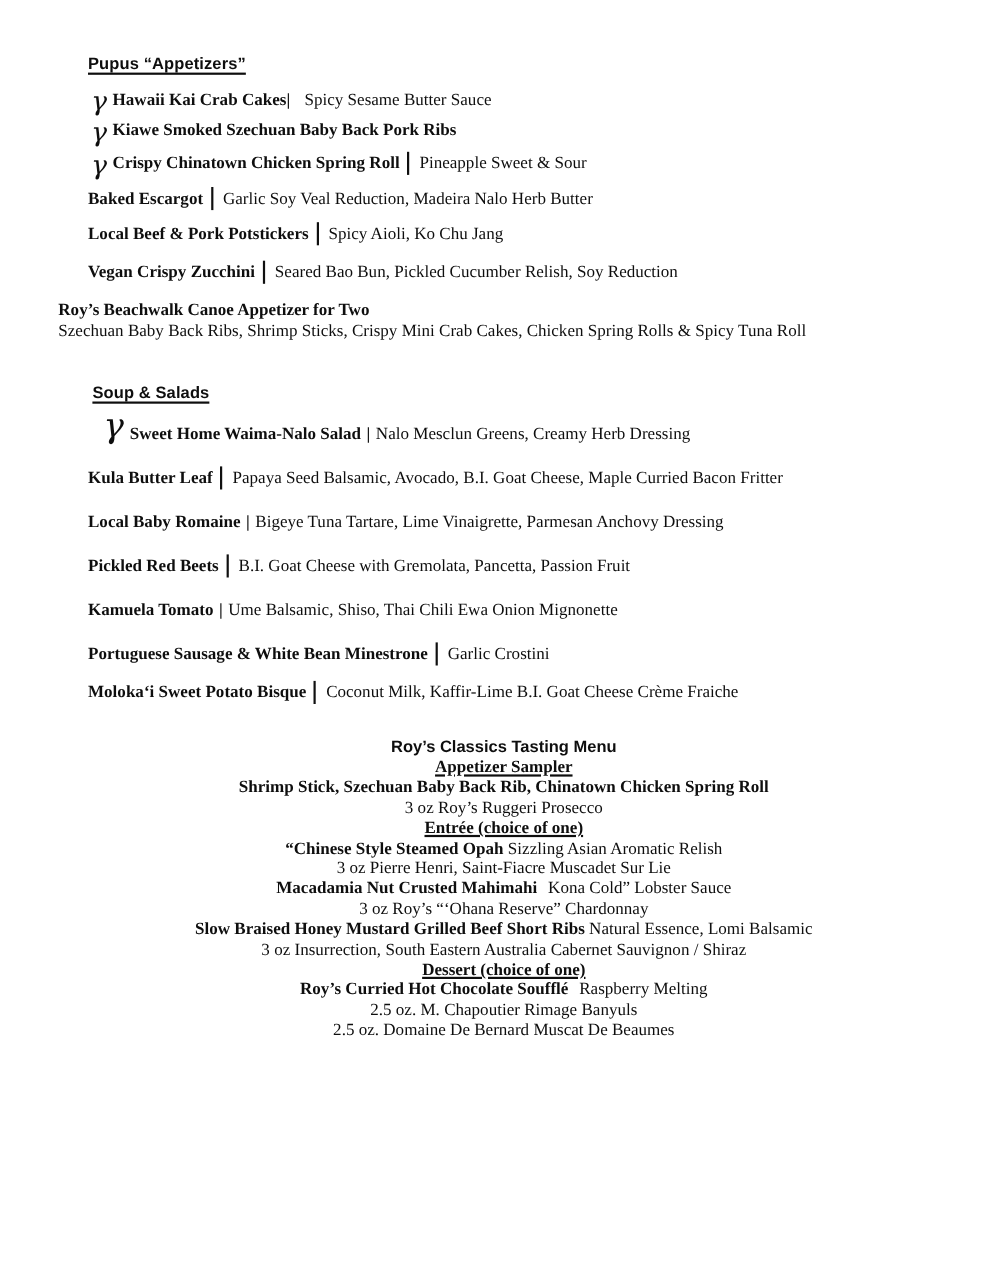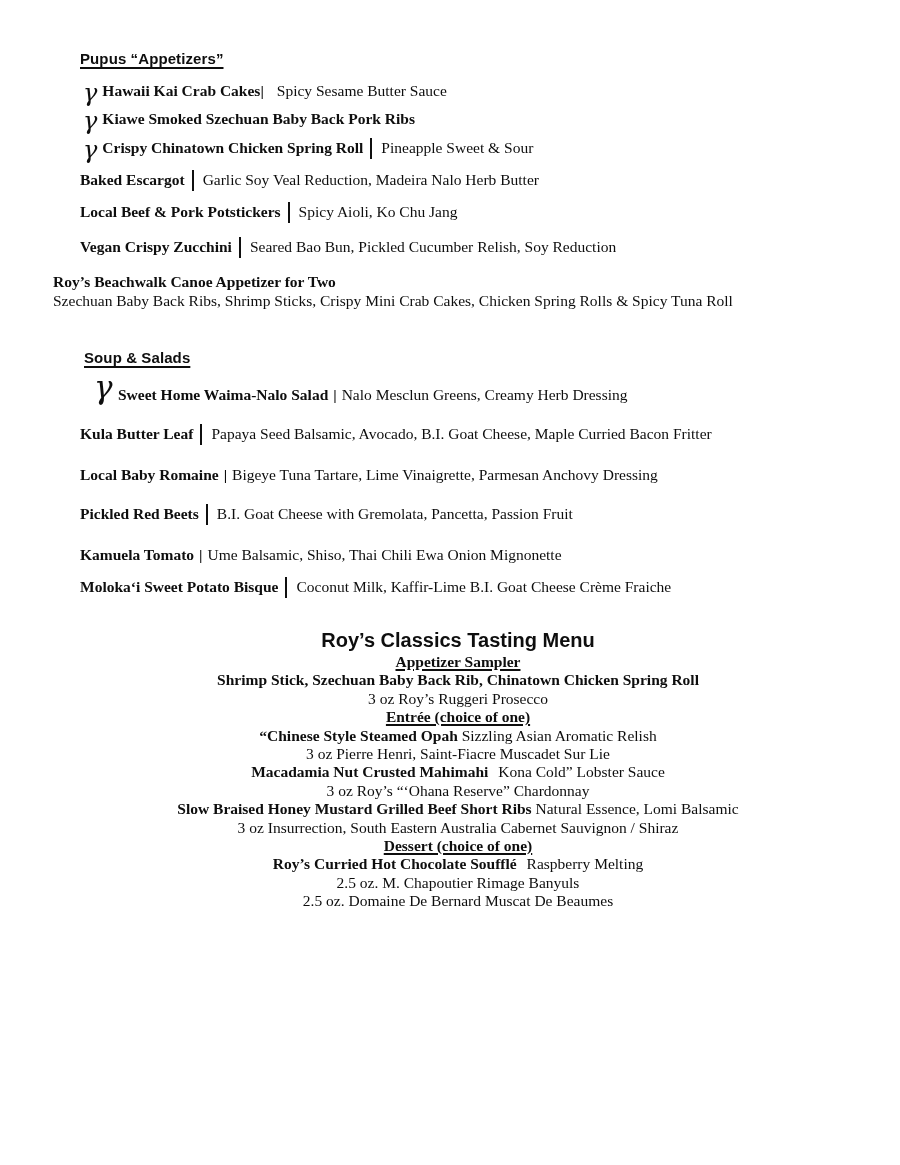--- a/index.html
+++ b/index.html
@@ -37,21 +37,21 @@
   .glyph-big{font-family:"DejaVu Serif",serif;font-style:italic;font-size:31px;line-height:26px;}
   .item.indent{padding-left:38px;}
 
   
   .feature{margin:15px 0 0 53px;font-size:15.5px;line-height:18.5px;}
   .feature .f-name{font-weight:700;}
 
   
   .tasting{margin-top:31px;text-align:center;padding-left:16px;}
   .tasting-title{
-    font-family:"Liberation Sans",sans-serif;font-weight:700;font-size:20px;
+    font-family:"Liberation Sans",sans-serif;font-weight:700;font-size:15px;
     margin:0 0 1px 0;
   }
   .tline{font-size:15.5px;line-height:18.4px;}
   .tline.underline{font-weight:700;text-decoration:underline;text-decoration-thickness:1.5px;text-underline-offset:2px;}
   .tline.bold{font-weight:700;}
   .tline .bpart{font-weight:700;}
   .tline .rpart{font-weight:400;}
   .tline .rpart.wide{margin-left:6px;text-align:right;}
 </style>
 </head>
@@ -77,20 +77,21 @@
 
   <h2 class="sec-title" id="soups-title">Soup &amp; Salads</h2>
 
   <div class="items" id="soups-items">
       <div class="glyph-line"><span class="glyph-big">γ</span></div>
       <div class="item indent"><span class="name">Sweet Home Waima-Nalo Salad</span><span class="pipe">|</span><span class="desc">Nalo Mesclun Greens, Creamy Herb Dressing</span></div>
       <div class="item"><span class="name">Kula Butter Leaf</span><span class="bar"></span><span class="desc">Papaya Seed Balsamic, Avocado, B.I. Goat Cheese, Maple Curried Bacon Fritter</span></div>
       <div class="item"><span class="name">Local Baby Romaine</span><span class="pipe">|</span><span class="desc">Bigeye Tuna Tartare, Lime Vinaigrette, Parmesan Anchovy Dressing</span></div>
       <div class="item"><span class="name">Pickled Red Beets</span><span class="bar"></span><span class="desc">B.I. Goat Cheese with Gremolata, Pancetta, Passion Fruit</span></div>
       <div class="item"><span class="name">Kamuela Tomato</span><span class="pipe">|</span><span class="desc">Ume Balsamic, Shiso, Thai Chili Ewa Onion Mignonette</span></div>
+      <div class="item"><span class="name">Portuguese Sausage &amp; White Bean Minestrone</span><span class="bar"></span><span class="desc">Garlic Crostini</span></div>
       <div class="item"><span class="name">Molokaʻi Sweet Potato Bisque</span><span class="bar"></span><span class="desc">Coconut Milk, Kaffir-Lime B.I. Goat Cheese Crème Fraiche</span></div>
     </div>
 
   <div class="tasting">
     <h3 class="tasting-title">Roy’s Classics Tasting Menu</h3>
     <div id="tasting-lines">
         <div class="tline underline">Appetizer Sampler</div>
         <div class="tline bold">Shrimp Stick, Szechuan Baby Back Rib, Chinatown Chicken Spring Roll</div>
         <div class="tline regular">3 oz Roy’s Ruggeri Prosecco</div>
         <div class="tline underline">Entrée (choice of one)</div>

